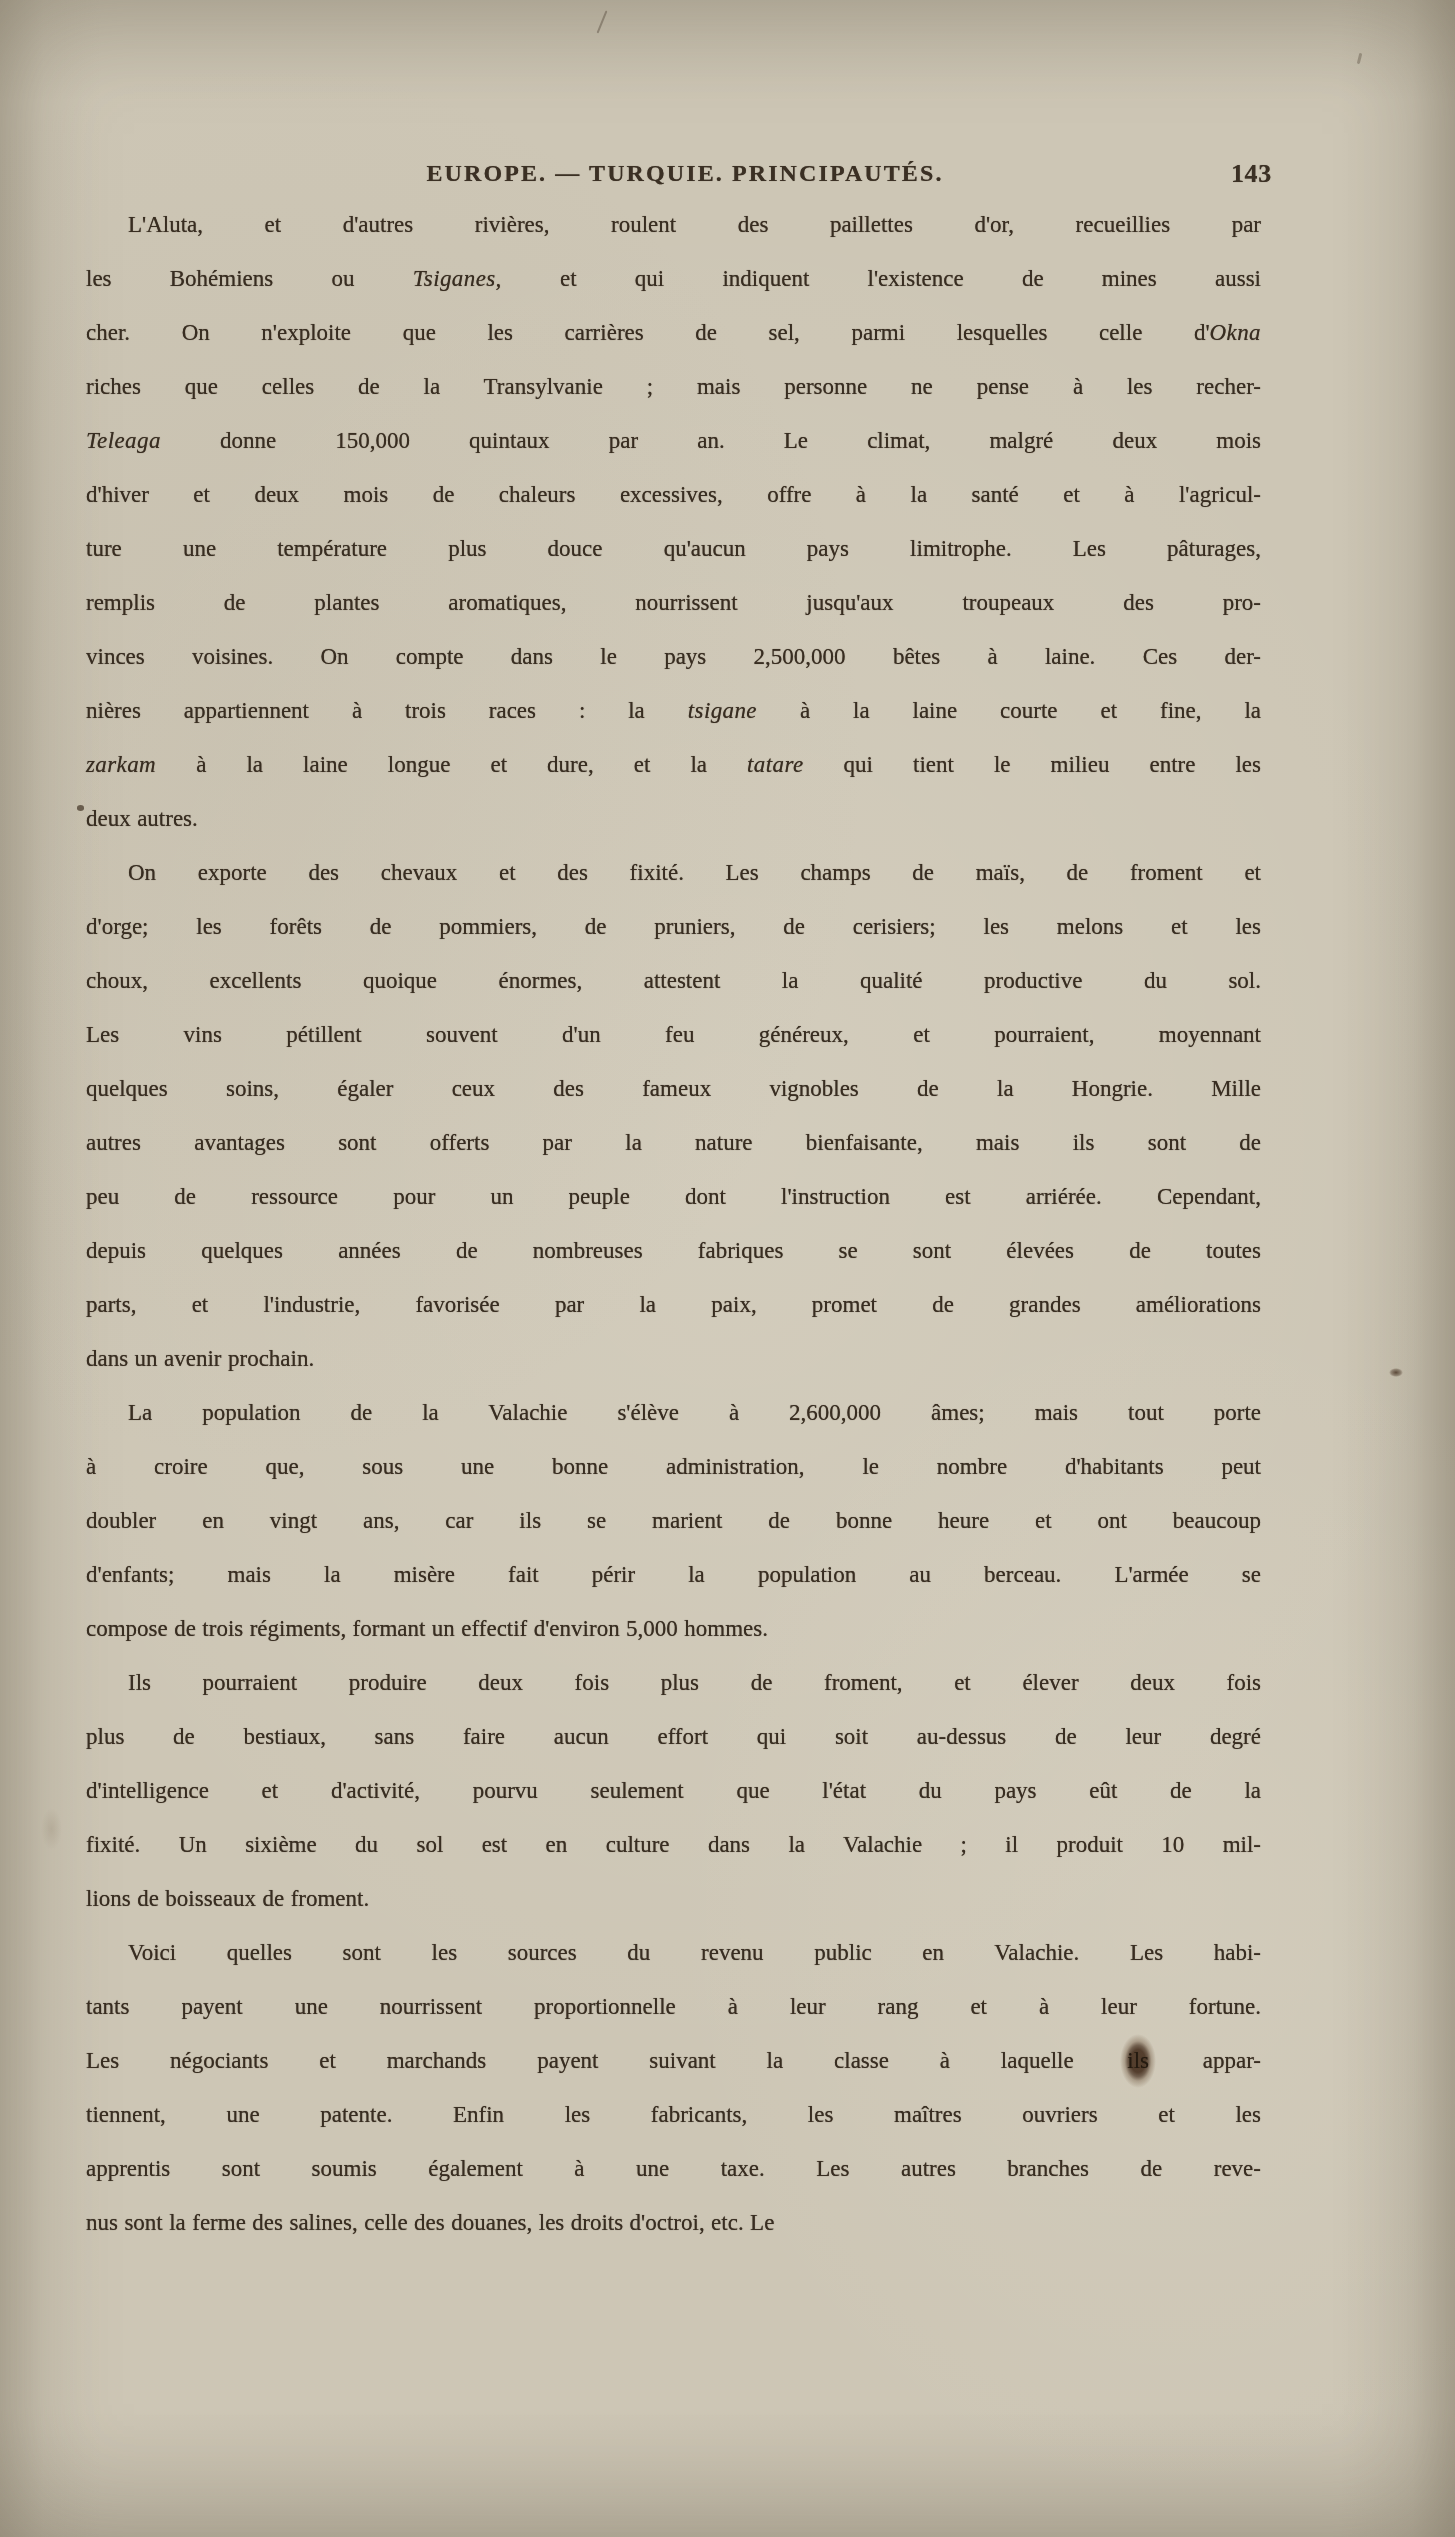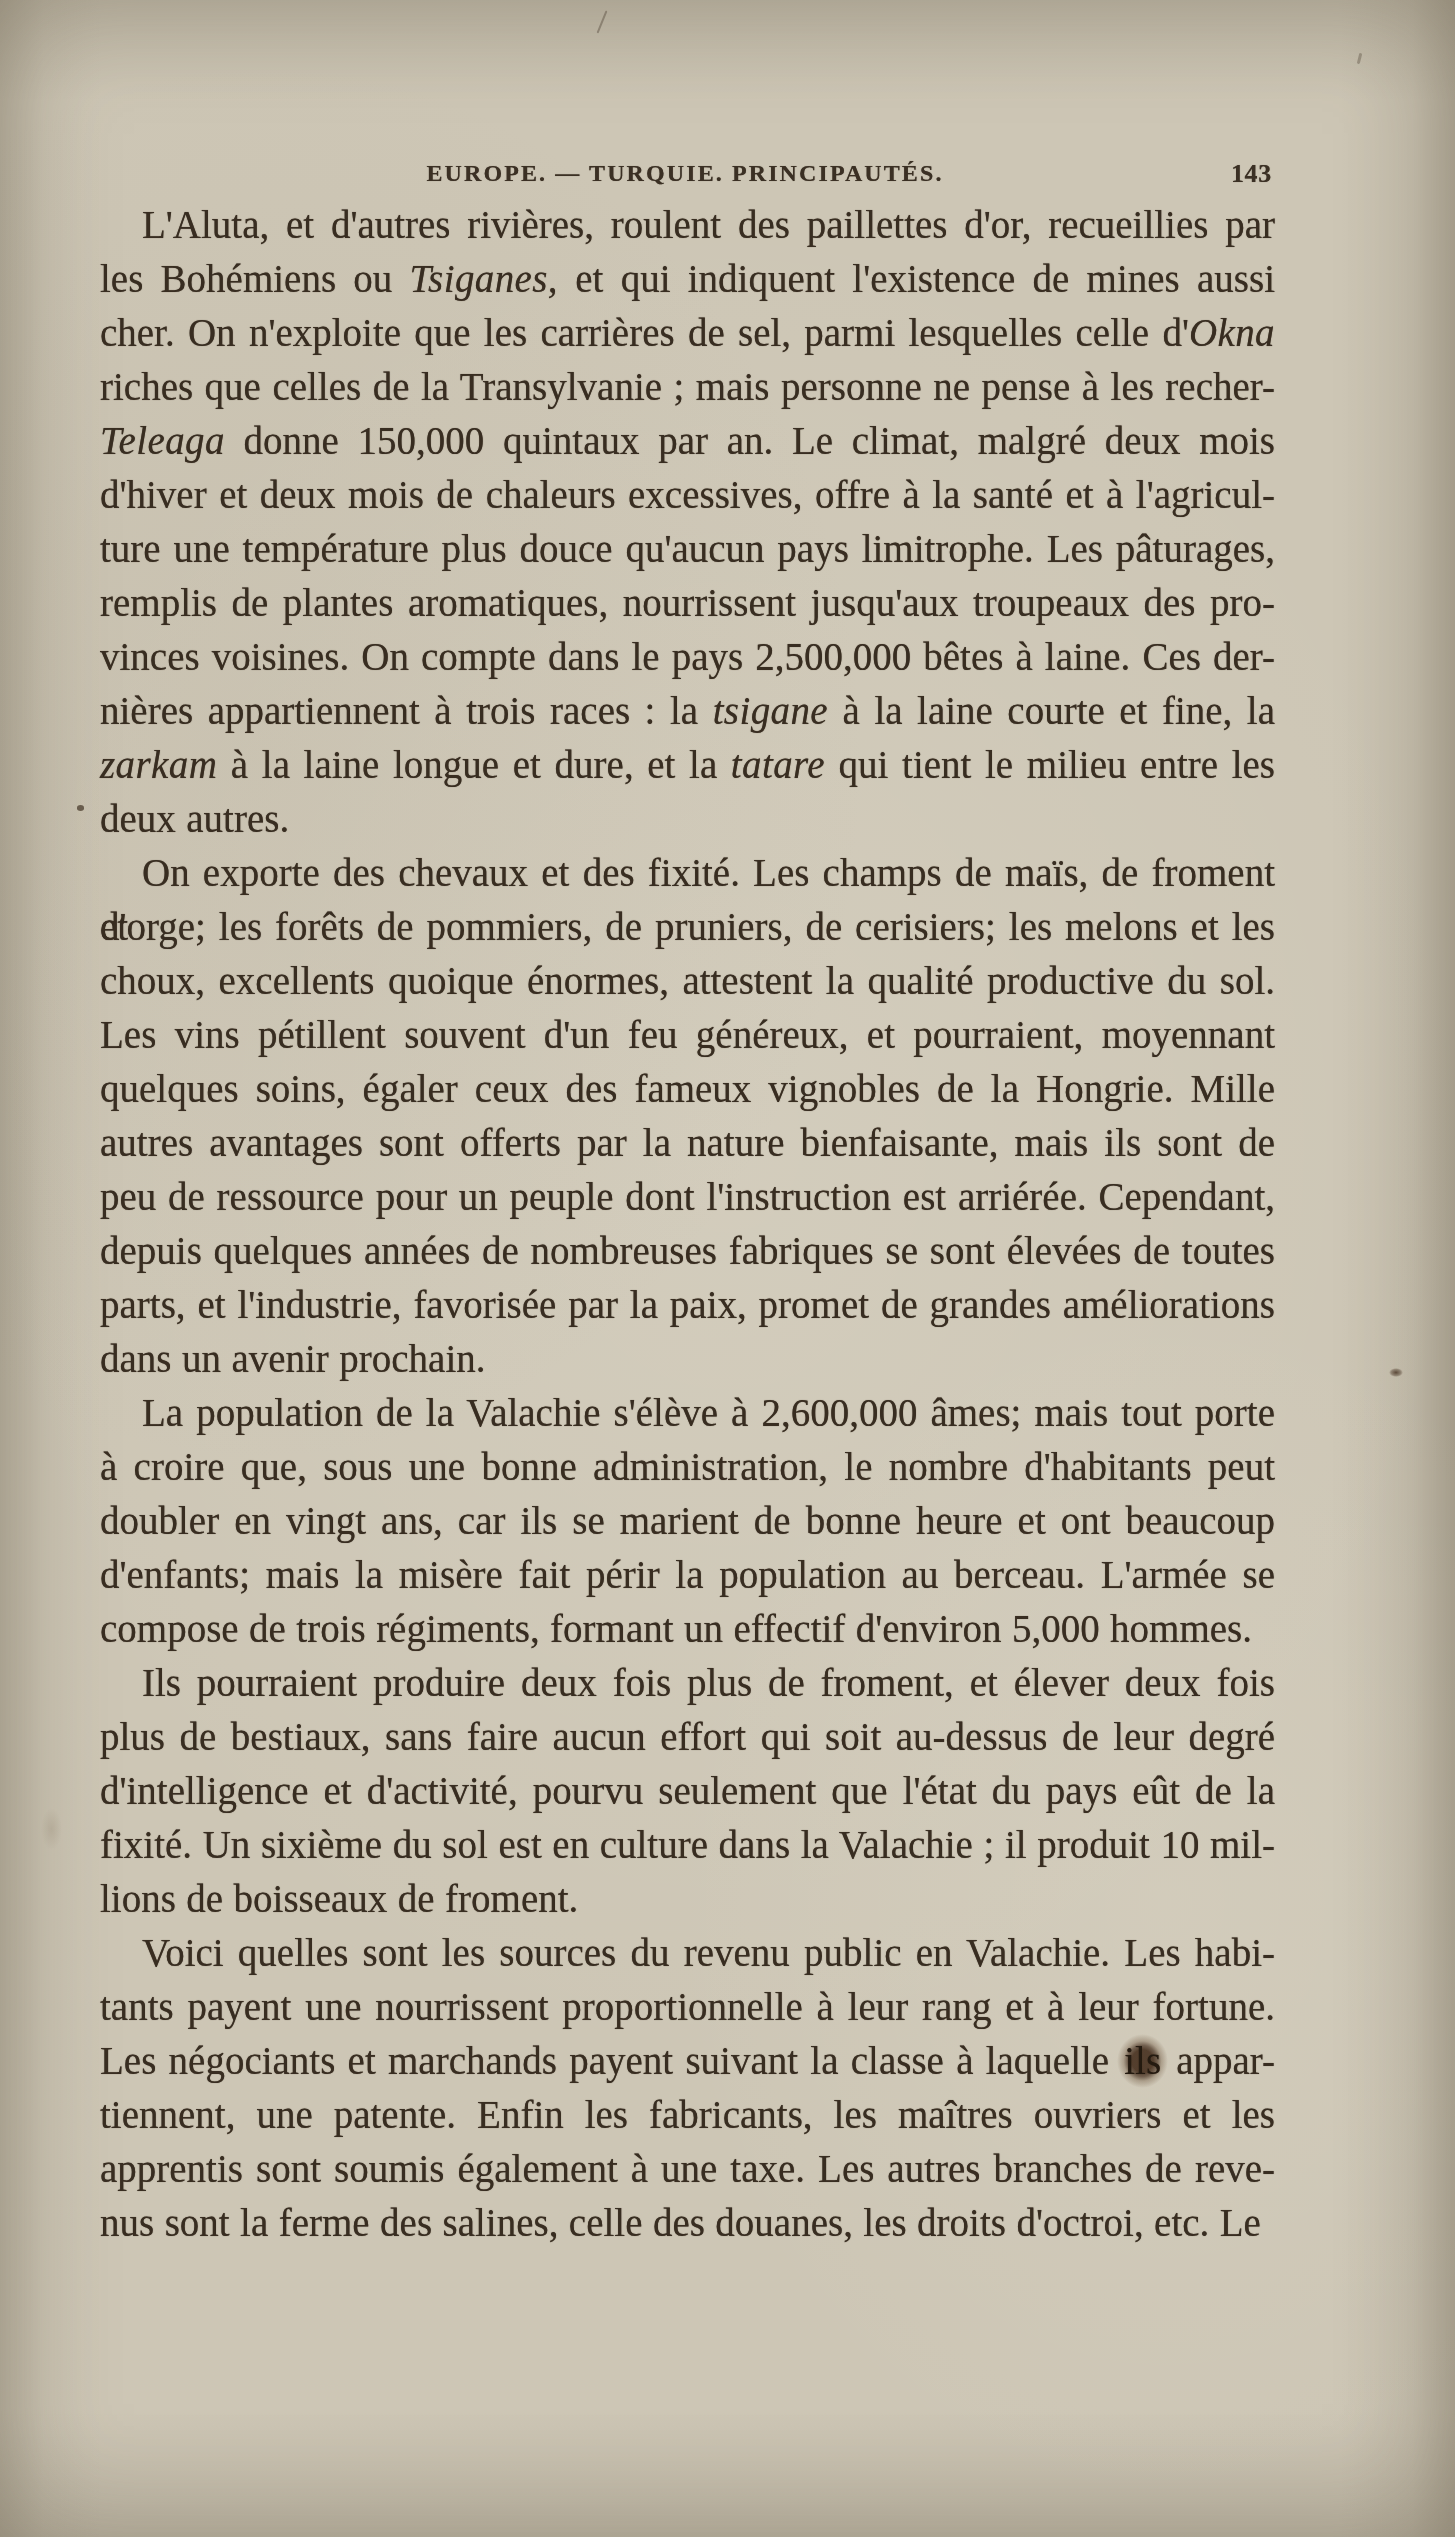--- a/index.html
+++ b/index.html
@@ -30,22 +30,22 @@
     text-shadow:0 0 0.7px rgba(59,48,36,.75);
     white-space:nowrap;
   }
   .page-num{
     position:absolute;right:0;top:-1.4px;
     font-size:26px;font-weight:bold;letter-spacing:0.7px;
     color:#3b3024;text-shadow:0 0 0.7px rgba(59,48,36,.75);
   }
   
   .textblock{
-    position:absolute;left:100px;top:198px;width:1175px;
-    font-size:39px;line-height:54px;
+    position:absolute;left:86px;top:198px;width:1175px;
+    font-size:23px;line-height:54px;
     text-shadow:0 0 0.8px rgba(56,45,33,.8);
     word-spacing:0.7px;
   }
   .para{margin:0;}
   .line{
     height:54px;
     text-align:justify;
     -moz-text-align-last:justify;
     text-align-last:justify;
     white-space:normal;

